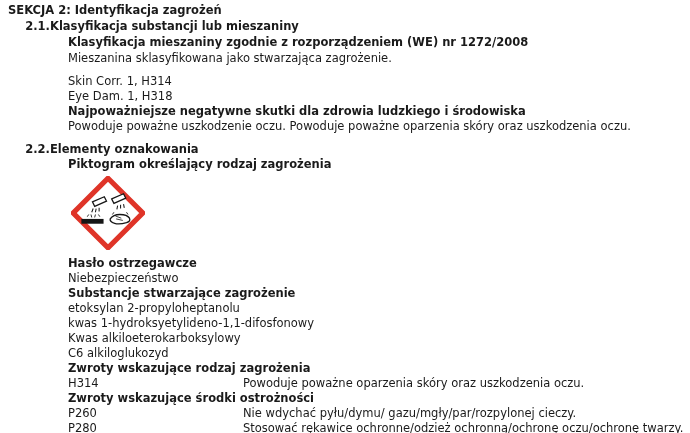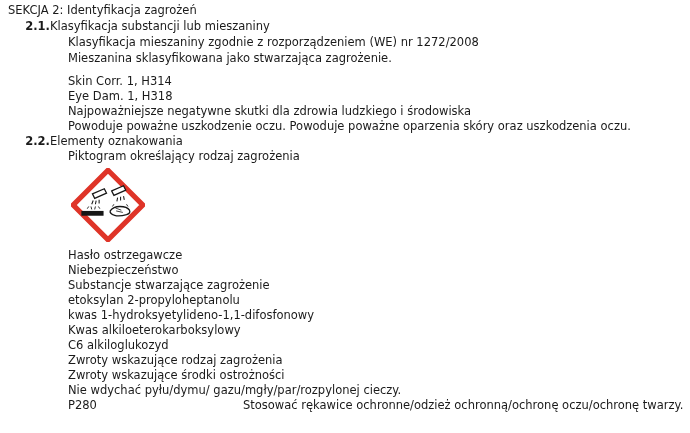--- a/index.html
+++ b/index.html
@@ -5,26 +5,26 @@
   * { margin:0; padding:0; box-sizing:border-box; }
   html,body { background:#ffffff; }
   body {
     width:690px; height:433px; overflow:hidden;
     font-family:"DejaVu Sans","Liberation Sans",sans-serif;
     font-size:11.5px; color:#1a1a1a;
   }
   .page { padding:2px 0 0 8px; width:690px; }
   .line { line-height:15px; white-space:nowrap; }
   .top .line { line-height:16px; }
-  .bold { font-weight:normal; }
+  .bold { font-weight:bold; }
   .row { display:flex;text-align:right; }
   .num { flex:0 0 42px; font-weight:bold; }
   .indent { margin-left:60px; }
   .gap-sm { height:8px; }
-  .mt8 { }
+  .mt8 { margin-top:8px; }
   .stmt { display:flex; }
   .stmt .code { flex:0 0 175px; }
   .pictogram-box { margin:4px 0 6px 3px; width:74px; height:74px; }
   .pictogram-box svg { display:block; width:74px; height:74px; }
 </style>
 </head>
 <body style="color: rgb(26, 26, 26);">
 
 <div class="page">
 
@@ -87,23 +87,28 @@
     <div class="line bold">Hasło ostrzegawcze</div>
     <div class="line">Niebezpieczeństwo</div>
 
     <div class="line bold">Substancje stwarzające zagrożenie</div>
     <div class="line">etoksylan 2-propyloheptanolu</div>
     <div class="line">kwas 1-hydroksyetylideno-1,1-difosfonowy</div>
     <div class="line">Kwas alkiloeterokarboksylowy</div>
     <div class="line">C6 alkiloglukozyd</div>
 
     <div class="line bold">Zwroty wskazujące rodzaj zagrożenia</div>
+    <div class="stmt line">
+      <span class="code">H314</span>
+      <span class="desc">Powoduje poważne oparzenia skóry oraz uszkodzenia oczu.</span>
+    </div>
 
     <div class="line bold">Zwroty wskazujące środki ostrożności</div>
     <div class="stmt line">
+      <span class="code">P260</span>
       <span class="desc">Nie wdychać pyłu/dymu/ gazu/mgły/par/rozpylonej cieczy.</span>
     </div>
     <div class="stmt line">
       <span class="code">P280</span>
       <span class="desc">Stosować rękawice ochronne/odzież ochronną/ochronę oczu/ochronę twarzy.</span>
     </div>
   </div>
 
 </div>
 

